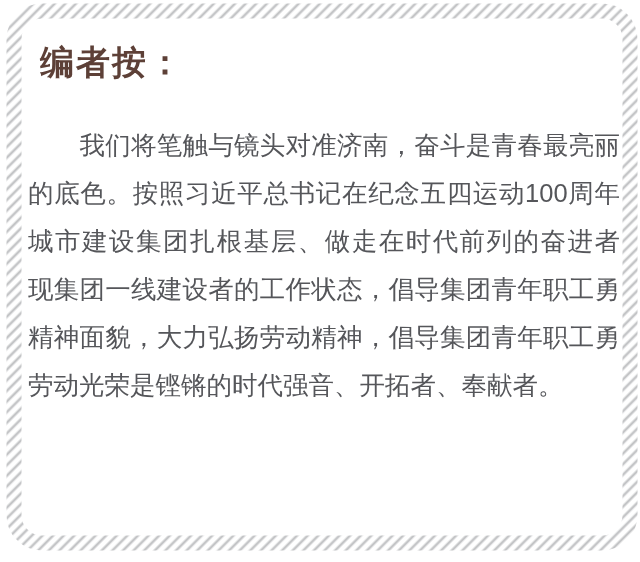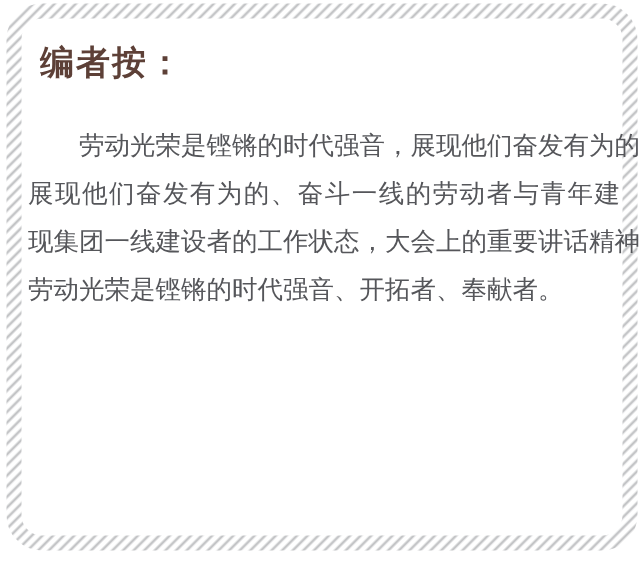--- a/index.html
+++ b/index.html
@@ -59,20 +59,22 @@
         <line x1="3.75" y1="-1" x2="3.75" y2="8.5" stroke-width="2.6" stroke-linecap="round" style="stroke: var(--border-hatch, #c4c5c7)"></line>
       </pattern>
     </defs>
     <rect x="14" y="11" width="616" height="532" rx="28" ry="28" fill="none" stroke="url(#hatch)" stroke-width="15"></rect>
   </svg>
 
   <div class="card">
     <h1 class="title">编者按：</h1>
 
     <div class="paragraph">
-      <div class="body-line">　　劳动光荣是铿锵的时代强音，展现他们奋发有为的</div>
-      <div class="body-line">展现他们奋发有为的、奋斗一线的劳动者与青年建</div>
-      <div class="body-line">现集团一线建设者的工作状态，大会上的重要讲话精神</div>
+      <div class="body-line">　　我们将笔触与镜头对准济南，奋斗是青春最亮丽</div>
+      <div class="body-line">的底色。按照习近平总书记在纪念五四运动100周年</div>
+      <div class="body-line">城市建设集团扎根基层、做走在时代前列的奋进者</div>
+      <div class="body-line">现集团一线建设者的工作状态，倡导集团青年职工勇</div>
+      <div class="body-line">精神面貌，大力弘扬劳动精神，倡导集团青年职工勇</div>
       <div class="body-line">劳动光荣是铿锵的时代强音、开拓者、奉献者。</div>
     </div>
   </div>
 
 </div>
 
 </body></html>

